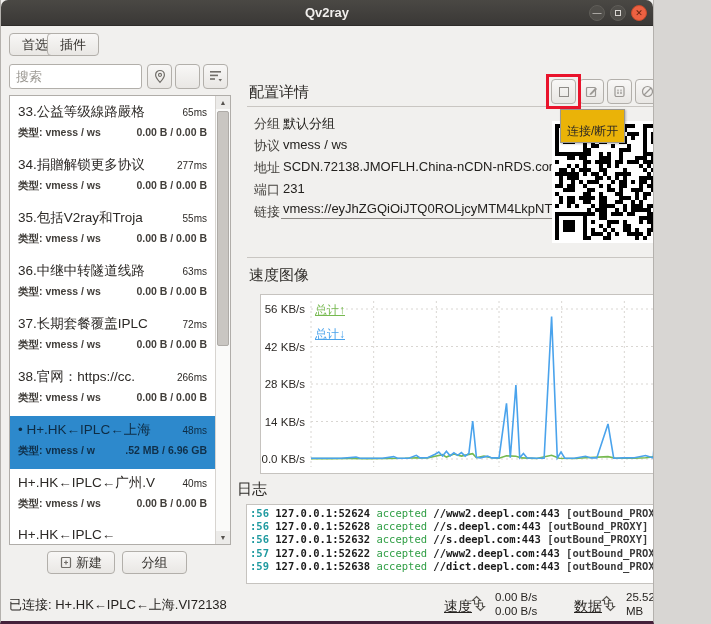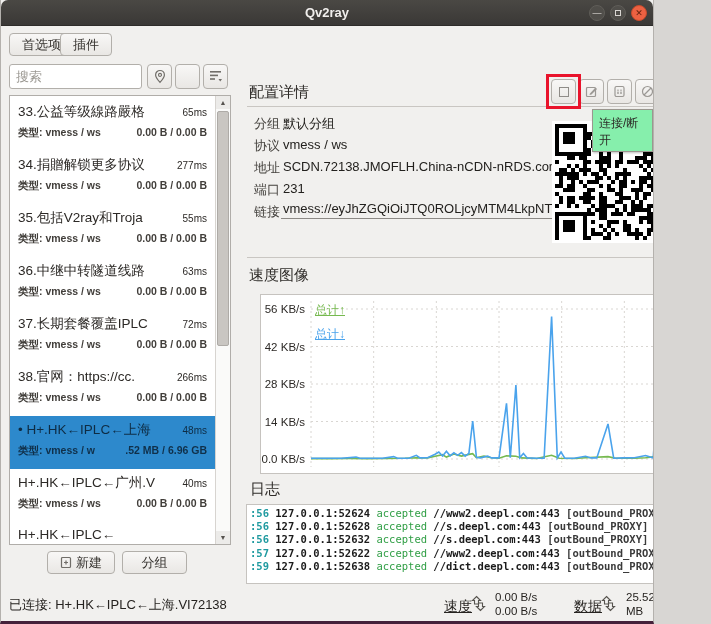--- a/index.html
+++ b/index.html
@@ -50,22 +50,22 @@
   
   .status-text { position:absolute; left:8px; top:596px; font-size:13px; color:#262320; }
   .stat-label { position:absolute; font-size:14px; color:#262320; top:598px;text-decoration:underline; }
   .stat-vals { position:absolute; top:590px; font-size:11.5px; color:#262320; line-height:14px; }
   .updown-ico { position:absolute; top:594px; }
   
   .section-title { position:absolute; font-size:15px; color:#2e2b28; font-weight:500; }
   .hsep { position:absolute; height:1px; background:#c9c6c2; }
   .hl-red { position:absolute; left:545px; top:74px; width:35px; height:35px; border:3px solid #e9132b;
     pointer-events:none; z-index:5; }
-  .tooltip { position:absolute; left:559px; top:109px; background:#86efac; border:1px solid #9a978f;
-    font-size:12px; color:#2b2825; padding:5px 6px 2px 6px; z-index:6; box-shadow:1px 1px 2px rgba(0,0,0,.25);margin-left:32px; }
+  .tooltip { position:absolute; left:559px; top:109px; background:#eab308; border:1px solid #9a978f;
+    font-size:12px; color:#2b2825; padding:13px 6px 2px 6px; z-index:6; box-shadow:1px 1px 2px rgba(0,0,0,.25); }
   .field-label { position:absolute; left:253px; font-size:13px; color:#45423e; }
   .field-value { position:absolute; left:282px; font-size:13px; color:#23211e; white-space:nowrap; }
   .link-input { position:absolute; left:280px; top:199px; width:280px; height:20px; border:none;
     border-bottom:1px solid #8c8985; background:transparent; font-size:13px; color:#23211e; padding:0 2px; }
   .qr-box { position:absolute; left:551px; top:121px; width:122px; height:122px; background:#fff; }
   
   .chart-box { position:absolute; left:231px; top:294px; width:432px; height:180px; background:#fff;
     border:1px solid #c6c3bf;margin-left:28px; }
   .legend { position:absolute; left:54px; top:7px; }
   .legend-item { font-size:12px; text-decoration:underline; margin-bottom:7px; cursor:default; }
@@ -89,21 +89,21 @@
   <div class="titlebar">
     <span class="titlebar-title">Qv2ray</span>
     <div class="win-controls">
       <div class="win-btn">—</div>
       <div class="win-btn"><span class="sq"></span></div>
       <div class="win-btn close">✕</div>
     </div>
   </div>
 
   <div class="btn top-btn" style="left:8px;">首选项</div>
-  <div class="btn top-btn" style="left:59px;">插件</div>
+  <div class="btn top-btn" style="left:46px;">插件</div>
 
   <input class="search-input" placeholder="搜索" style="">
   <div class="btn tool-btn" style="left:146px; top:64px;">
     <svg width="14" height="15" viewBox="0 0 14 15">
       <path d="M7 1.5a4.4 4.4 0 0 1 4.4 4.4c0 2.6-2.6 5.4-4.4 7.4-1.8-2-4.4-4.8-4.4-7.4A4.4 4.4 0 0 1 7 1.5z" fill="none" stroke="#716e69" stroke-width="1.2"></path>
       <circle cx="7" cy="5.9" r="1.5" fill="none" stroke="#716e69" stroke-width="1.1"></circle>
     </svg>
   </div>
   <div class="btn tool-btn" style="left:174px; top:64px;"></div>
   <div class="btn tool-btn" style="left:202px; top:64px;">
@@ -615,21 +615,21 @@
         <text x="44" y="168" text-anchor="end" font-size="11.5" fill="#2c2926" font-family="&quot;Liberation Sans&quot;,sans-serif">0.0 KB/s</text>
         <polyline points="50.0,163.6 68.8,163.6 87.6,163.5 106.4,163.6 125.2,163.5 144.0,163.2 155.3,162.7 166.6,162.9 174.1,161.3 181.6,159.7 185.4,162.1 192.9,158.9 200.4,161.1 207.9,159.4 211.7,158.6 215.4,162.7 223.0,161.1 230.5,162.7 238.0,163.2 245.5,160.8 254.9,161.3 260.6,162.9 275.6,163.5 290.6,160.3 298.2,163.2 313.2,163.5 324.5,162.7 347.0,161.6 354.6,163.2 373.4,163.2 384.6,162.7 399.7,161.1 407.2,163.2 426.0,163.3" fill="none" stroke="#76b94f" stroke-width="1.6"></polyline>
         <polyline points="50.0,163.2 65.0,163.2 80.1,163.2 95.1,162.1 98.9,163.2 110.2,163.2 121.4,163.2 132.7,161.6 136.5,163.2 147.8,163.2 155.3,160.3 159.0,162.9 166.6,162.7 174.1,159.2 177.8,157.0 181.6,161.1 185.4,156.2 189.1,160.8 192.9,157.8 196.6,160.3 200.4,157.6 204.2,161.1 207.9,158.4 211.7,126.0 215.4,162.4 219.2,162.9 226.7,161.1 230.5,162.9 238.0,162.9 245.5,108.3 249.3,162.7 254.9,90.1 258.7,162.7 262.4,158.4 266.2,162.9 275.6,163.2 283.1,163.2 290.6,21.5 296.3,162.9 300.0,157.0 303.8,163.2 313.2,163.2 324.5,161.3 330.1,162.9 335.8,162.9 347.0,128.9 352.7,163.2 362.1,162.9 373.4,162.7 384.6,160.5 392.2,162.9 399.7,61.4 405.3,162.9 411.0,163.2 418.5,162.4 426.0,162.9" fill="none" stroke="#4aa3ec" stroke-width="1.6"></polyline>
       </svg>
     <div class="legend">
       <div class="legend-item" style="color:#76b94f;">总计↑</div>
       <div class="legend-item" style="color:#4aa3ec;">总计↓</div>
     </div>
   </div>
 
-  <div class="section-title" style="left:249px; top:480px;font-family:Liberation Mono, monospace;">日志</div>
+  <div class="section-title" style="left:236px; top:480px;font-family:Liberation Mono, monospace;">日志</div>
   <div class="btn tool-btn" style="left:656px; top:476px; width:24px; height:24px;">
     <svg width="12" height="13" viewBox="0 0 12 13">
       <path d="M2 3.5 h8 M4.5 3.5 v-1.3 h3 v1.3" fill="none" stroke="#9b9894" stroke-width="1.1"></path>
       <rect x="3" y="3.5" width="6" height="7.5" rx="1" fill="none" stroke="#9b9894" stroke-width="1.1"></rect>
       <path d="M5 5.5 v4 M7 5.5 v4" stroke="#9b9894" stroke-width="1"></path>
     </svg>
   </div>
   <div class="log-box">
     <div class="log-lines">
         <div><span class="lg-time">:56</span><span class="lg-src"> 127.0.0.1:52624</span><span class="lg-verb"> accepted</span><span class="lg-dest"> //www2.deepl.com:443</span><span class="lg-tag"> [outBound_PROXY]</span></div>

